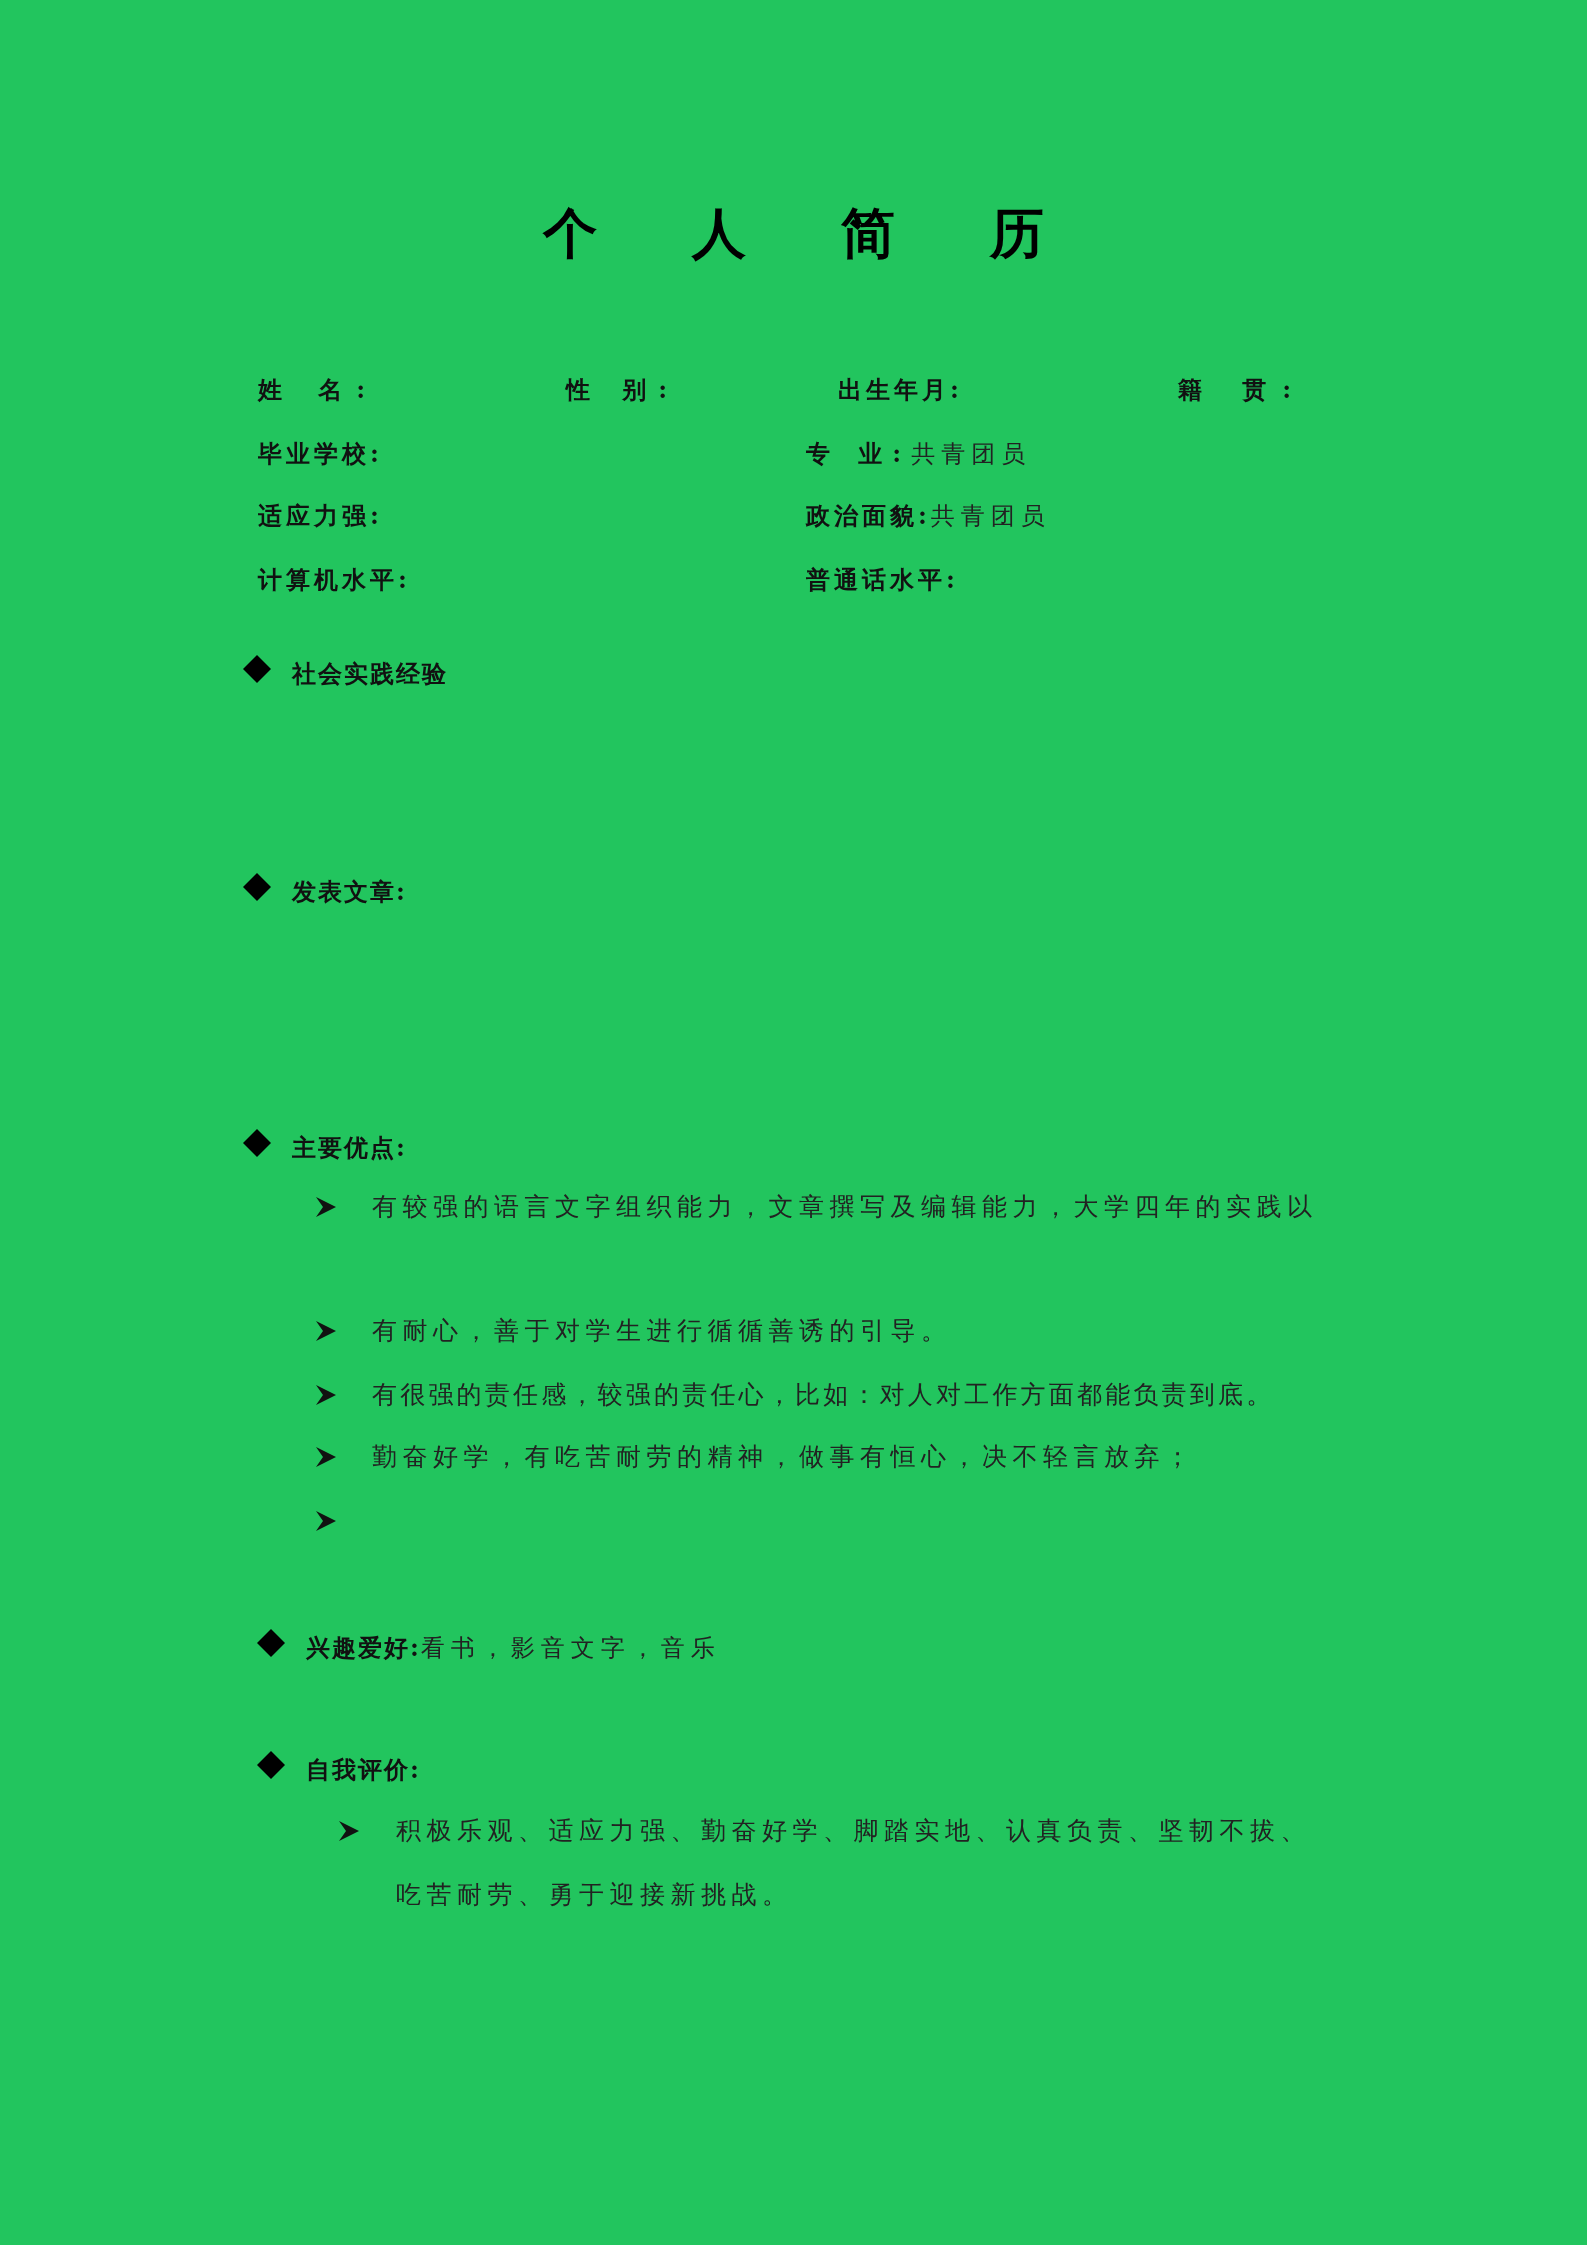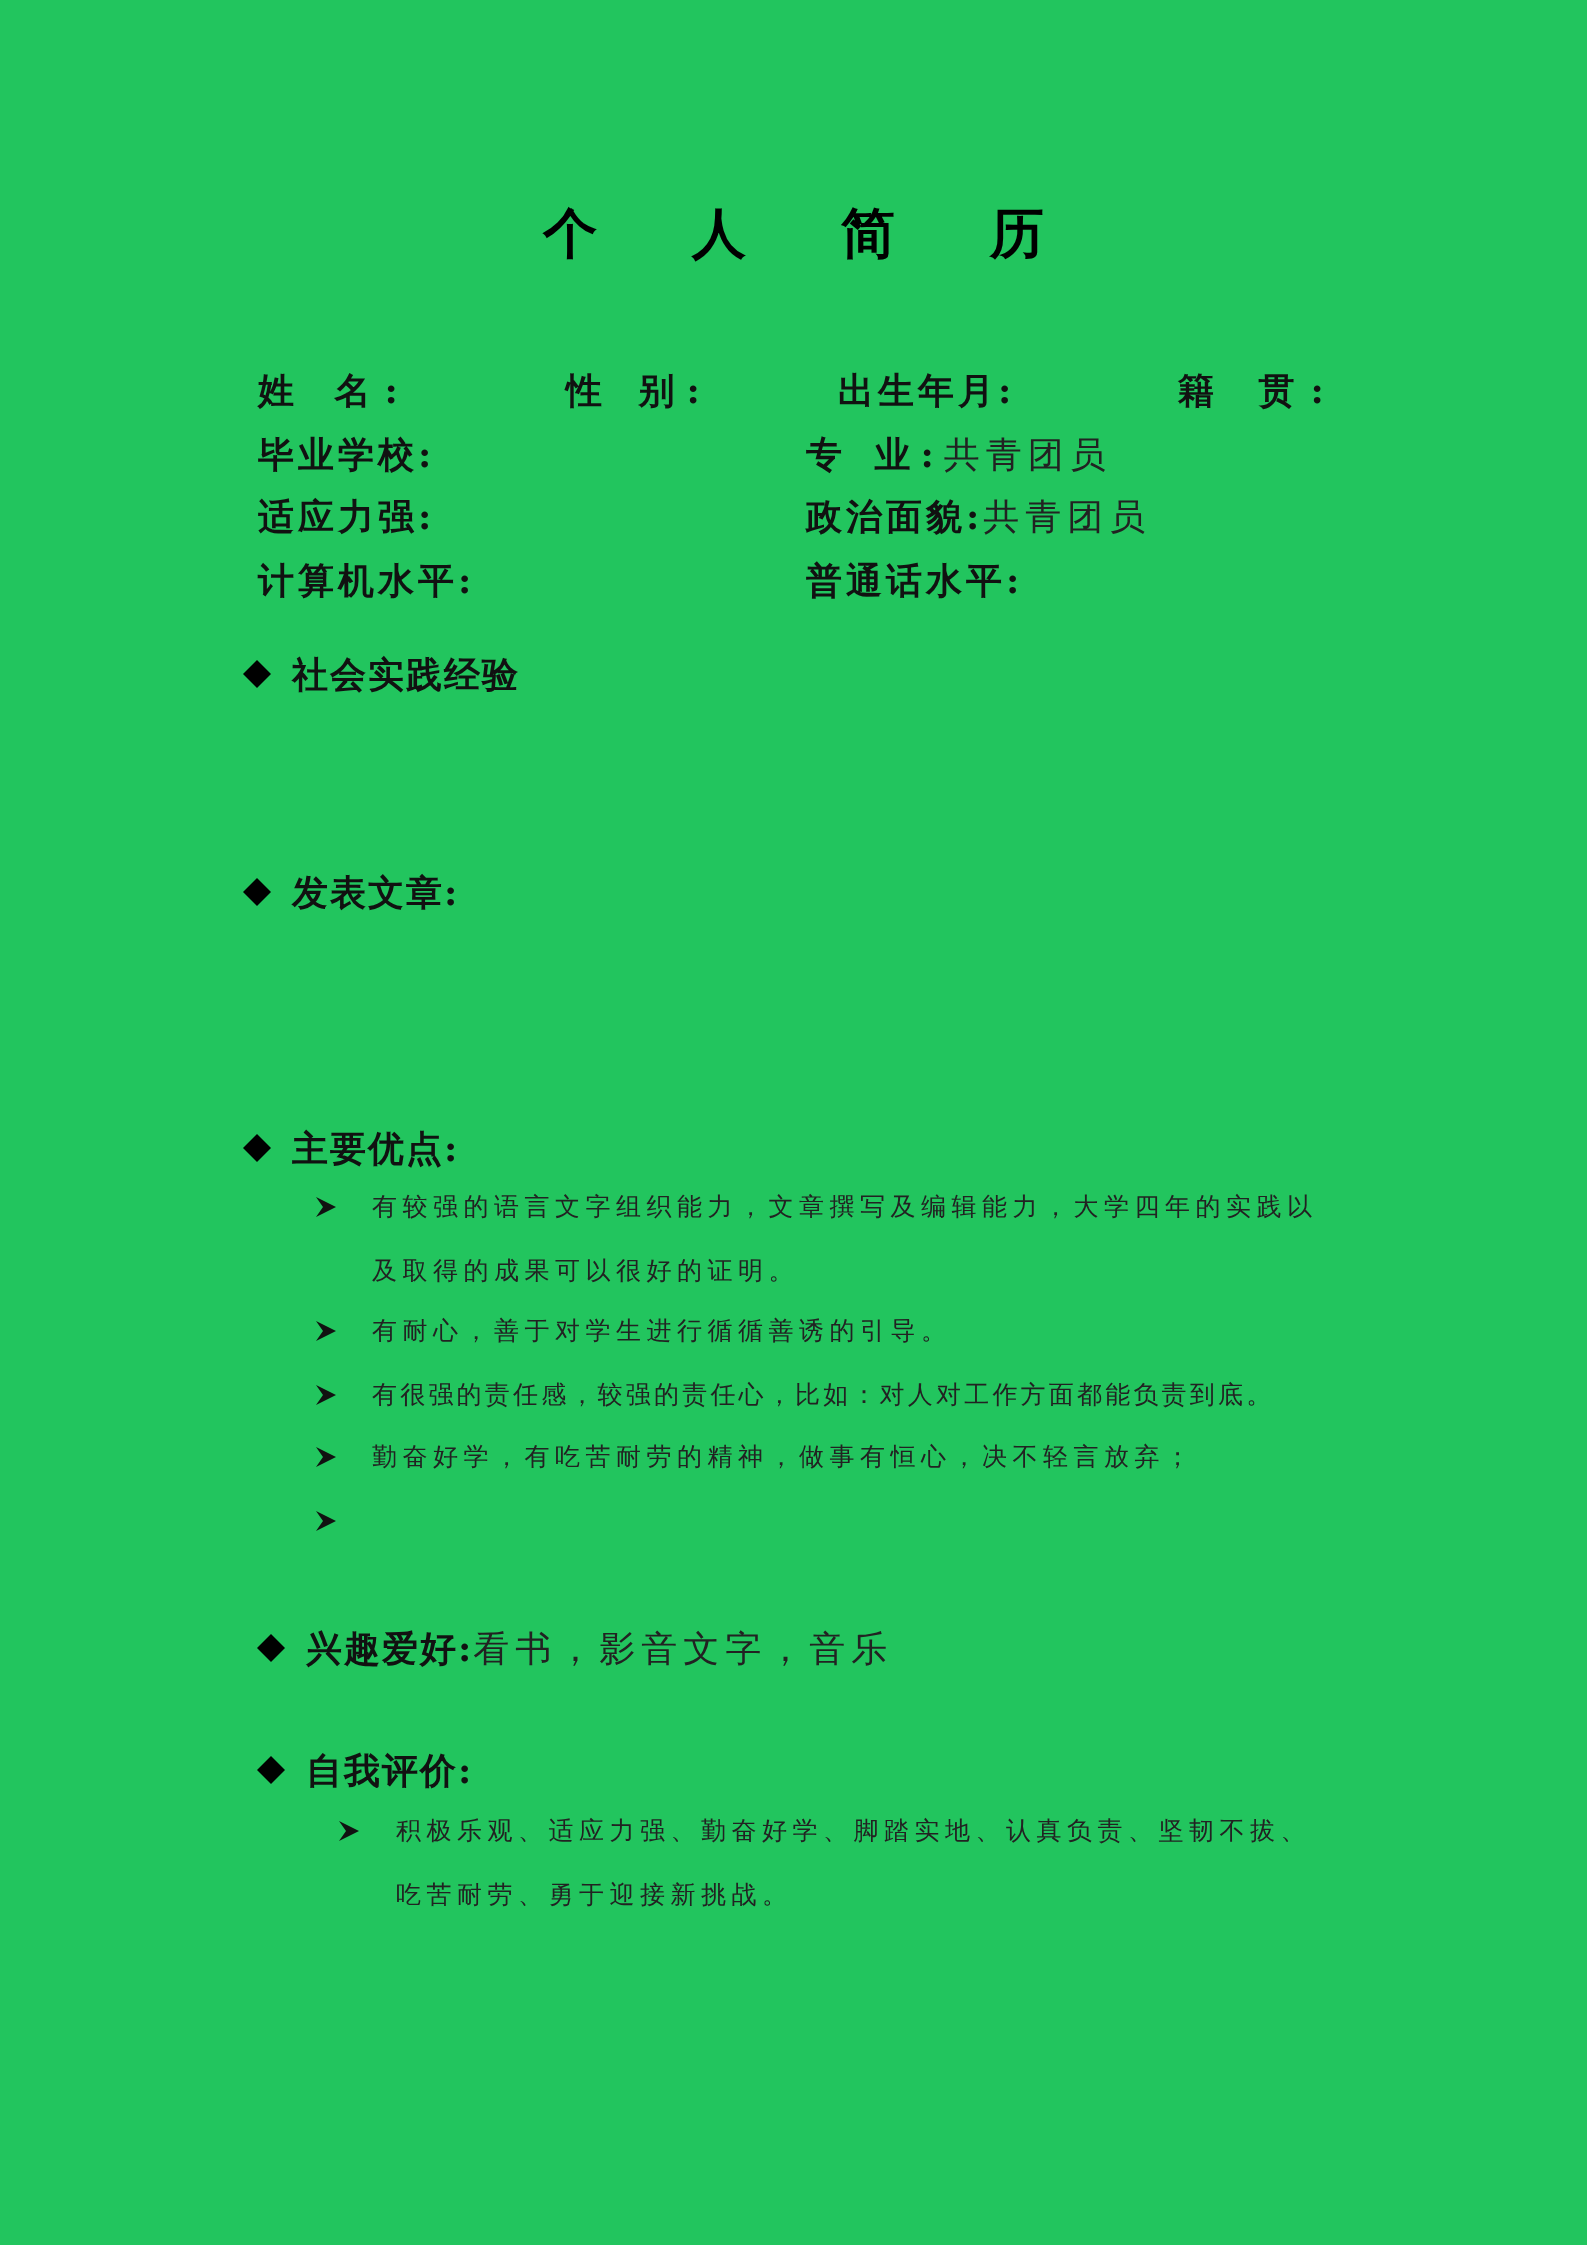--- a/index.html
+++ b/index.html
@@ -28,21 +28,21 @@
       width: 1587px;
       text-align: center;
       font-size: 54px;
       font-weight: bold;
       letter-spacing: 38px;
       text-indent: 38px;
       color: #000;
       font-family: "DejaVu Serif", "Liberation Serif", serif;
     }
     .abs { position: absolute; white-space: nowrap; }
-    .f30 { font-size: 36px; line-height: 36px; }
+    .f30 { font-size: 24px; line-height: 36px; }
     .label { font-weight: bold; color: #111; }
     .light { font-weight: normal; color: #222; font-family: "DejaVu Sans", "Liberation Sans", sans-serif; letter-spacing: 6px; }
     .diamond {
       display: inline-block;
       width: 22px; height: 22px;
       background: #000;
       transform: rotate(45deg) scale(0.9);
       margin-right: 10px;
       vertical-align: 2px;
     }
@@ -91,21 +91,20 @@
   <div class="abs f30" style="left:246px; top:1130px;">
     <span class="diamond"></span><span class="section-head">主要优点:</span>
   </div>
 
   <div class="abs" style="left:315px; top:1196px;">
     <svg width="22" height="22" viewBox="0 0 22 22">
         <path d="M1 1 L21 11 L1 21 L8 11 Z" fill="#111"></path>
       </svg>
   </div>
   <div class="abs bullet-text" style="left:372px; top:1188px;">有较强的语言文字组织能力，文章撰写及编辑能力，大学四年的实践以</div>
-  <div class="abs bullet-text" style="left:372px; top:1252px;">及取得的成果可以很好的证明。</div>
 
   <div class="abs" style="left:315px; top:1320px;">
     <svg width="22" height="22" viewBox="0 0 22 22">
         <path d="M1 1 L21 11 L1 21 L8 11 Z" fill="#111"></path>
       </svg>
   </div>
   <div class="abs bullet-text" style="left:372px; top:1312px;">有耐心，善于对学生进行循循善诱的引导。</div>
 
   <div class="abs" style="left:315px; top:1384px;">
     <svg width="22" height="22" viewBox="0 0 22 22">

